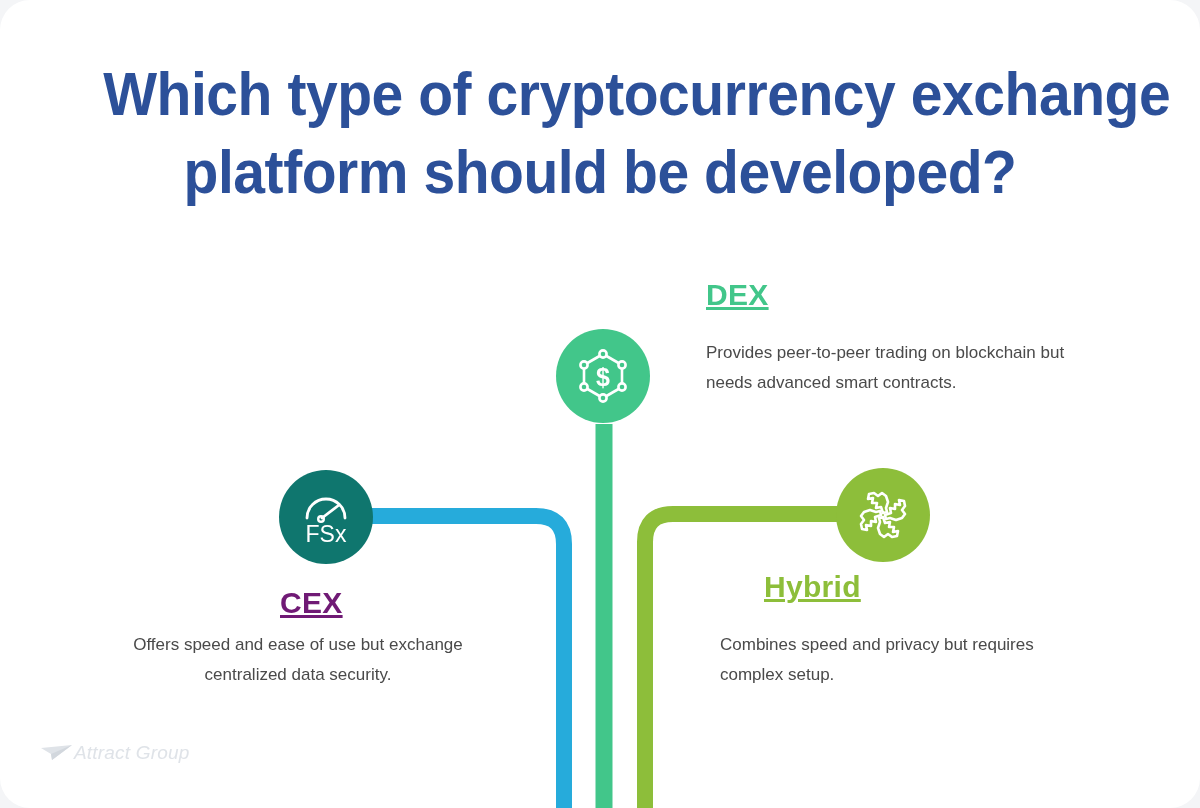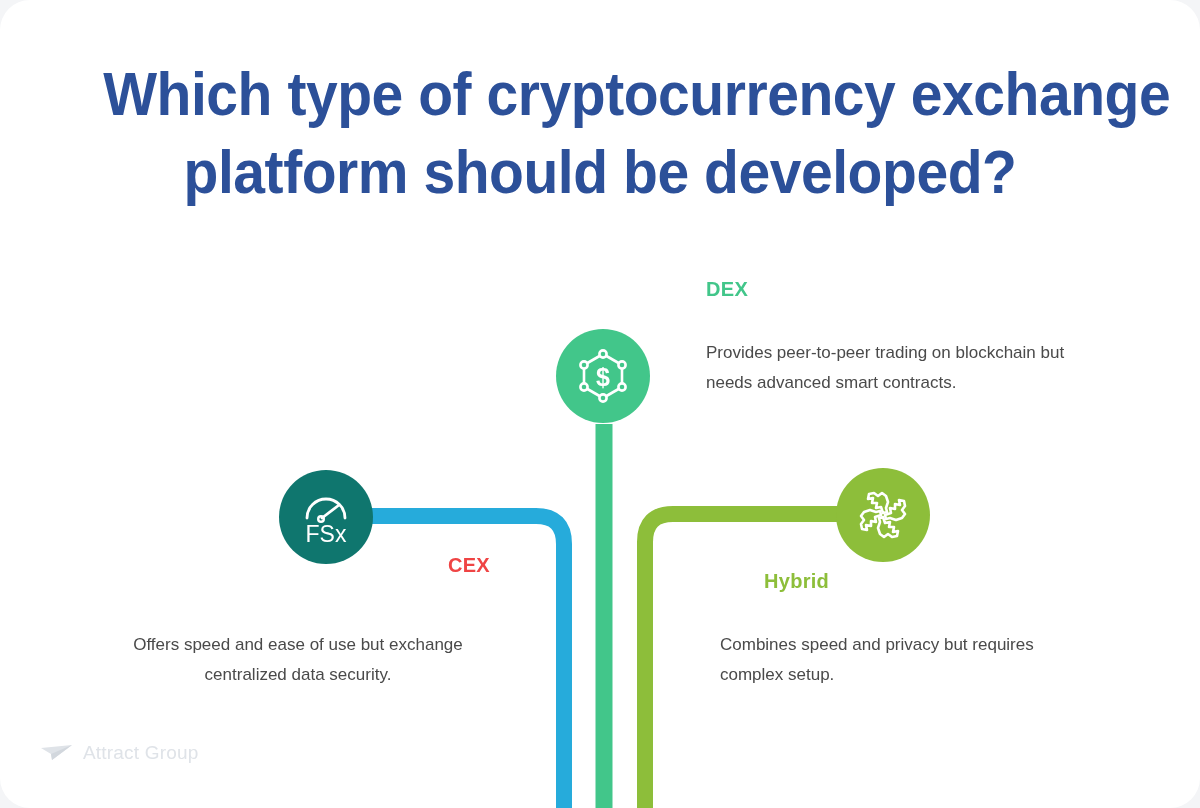--- a/index.html
+++ b/index.html
@@ -62,46 +62,47 @@
     justify-content: center;
   }
   .node-dex  { left: 556px; top: 329px; width: 94px; height: 94px; background: #42c68a; }
   .node-cex  { left: 279px; top: 470px; width: 94px; height: 94px; background: #0f766e; }
   .node-hyb  { left: 836px; top: 468px; width: 94px; height: 94px; background: #8dbe3a; }
 
   
   .label {
     position: absolute;
     font-weight: bold;
-    font-size: 20px;
+    font-size: 30px;
     letter-spacing: 0.3px;
+    text-decoration: underline;
   }
   .label-dex { left: 706px; top: 278px; color: #42c68a; }
-  .label-cex { left: 280px; top: 554px; width: 210px; text-align: right; color: #ef4444; }
+  .label-cex { left: 280px; top: 586px; width: 210px; text-align: left; color: #701a75; }
   .label-hyb { left: 764px; top: 570px; color: #8dbe3a; }
 
   
   .desc {
     position: absolute;
     color: #4a4a4a;
     font-size: 17px;
     line-height: 30px;
   }
   .desc-dex { left: 706px; top: 338px; width: 370px; text-align: left; }
   .desc-cex { left: 100px; top: 630px; width: 396px; text-align: center; }
   .desc-hyb { left: 720px; top: 630px; width: 380px; text-align: left; }
 
   
   .logo {
     position: absolute;
     left: 40px;
     top: 742px;
     display: flex;
     align-items: center;
-    gap: 9px;
+    font-style: italic;
   }
   .logo-text {
     color: #dfe3e8;
     font-size: 19px;
     letter-spacing: 0.2px;
   }
 </style>
 </head>
 <body>
 

